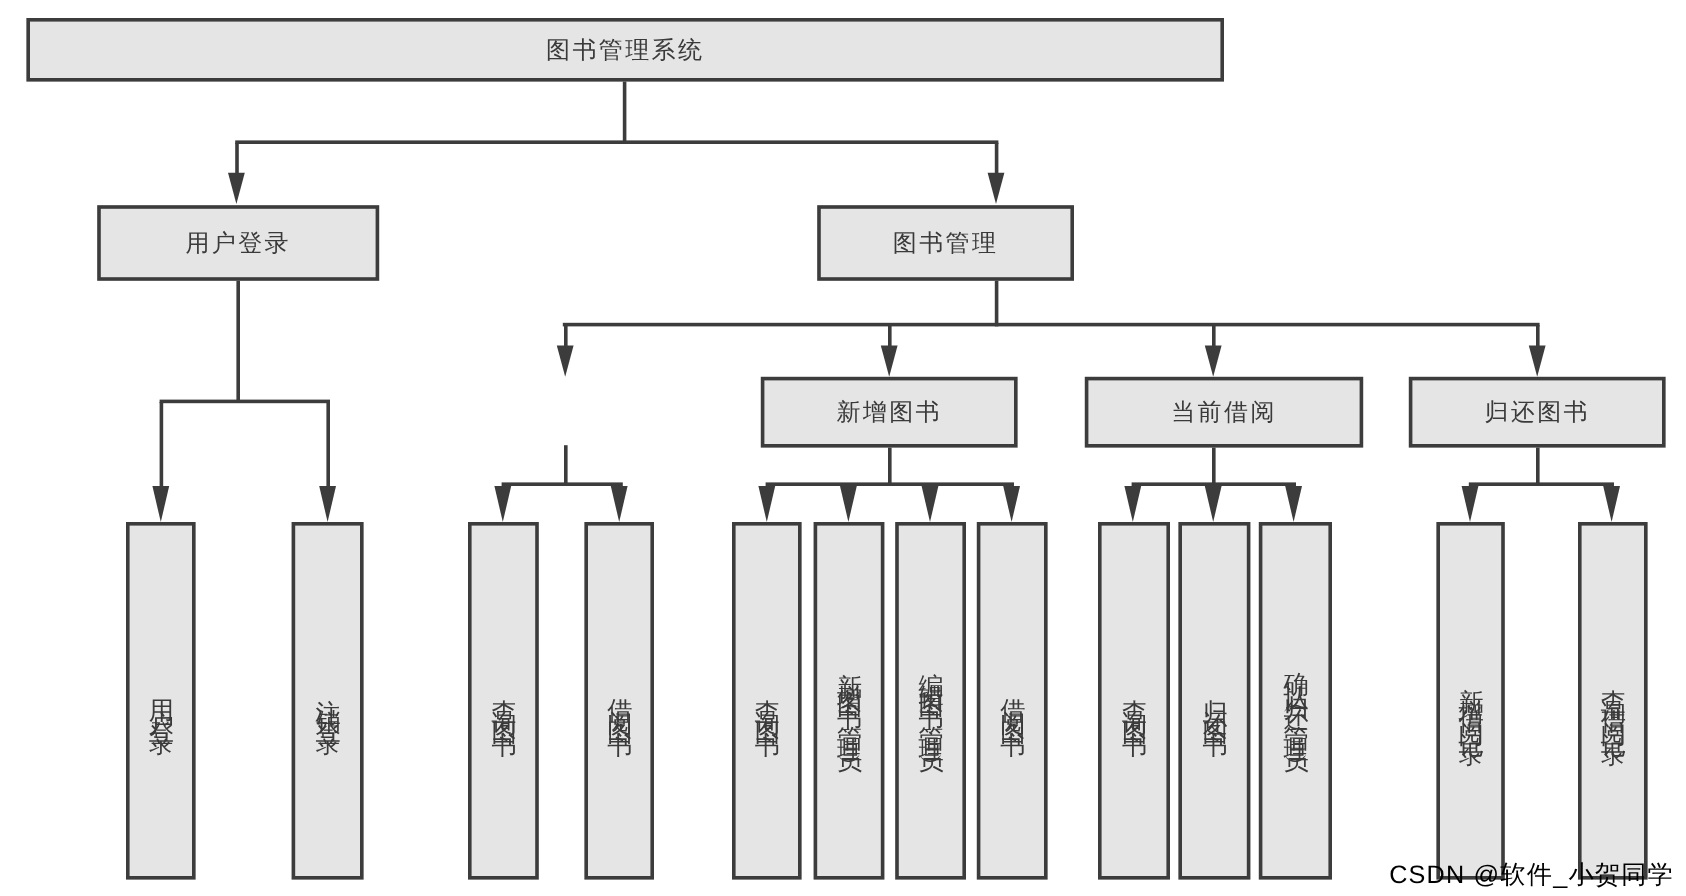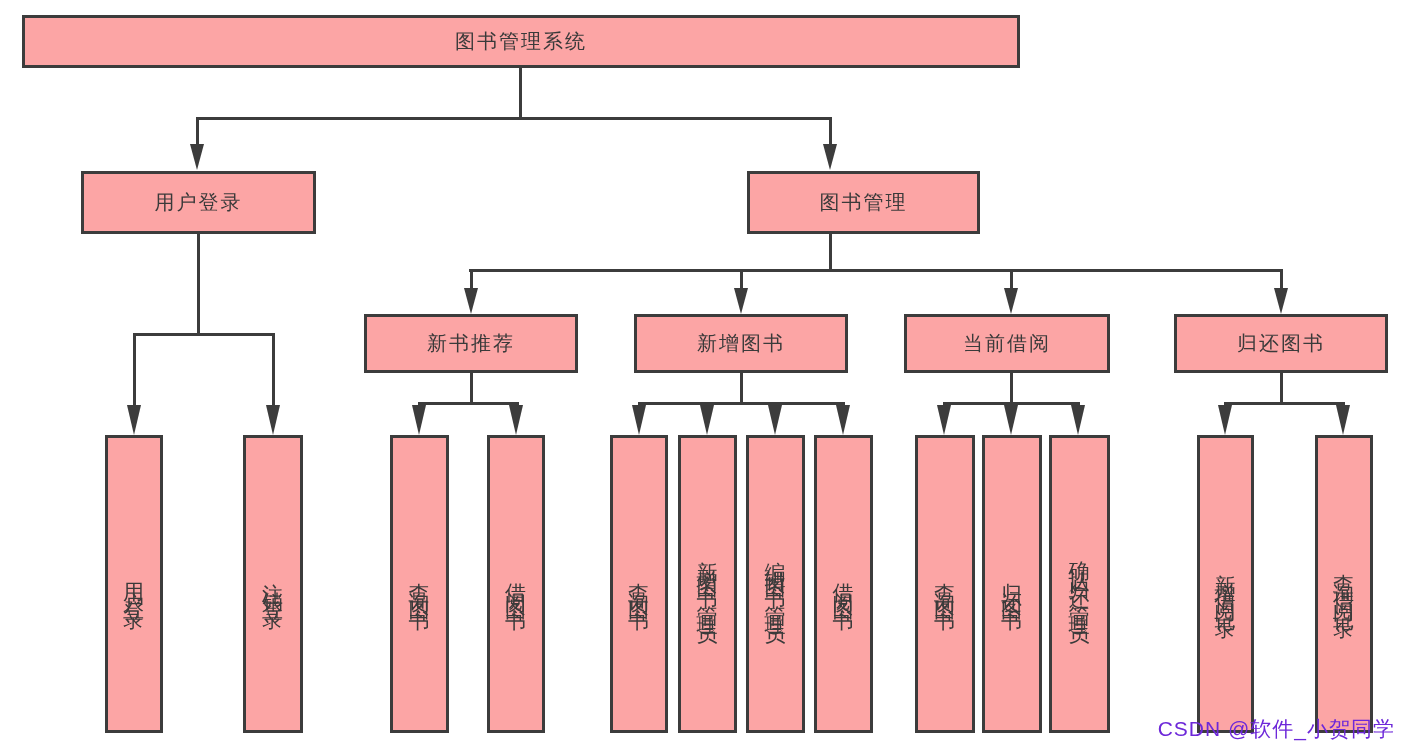--- a/index.html
+++ b/index.html
@@ -9,21 +9,21 @@
     height: 747px;
     background: #ffffff;
     font-family: "Liberation Sans", "DejaVu Sans", sans-serif;
     color: #3a3a3a;
     overflow: hidden;
   }
   .box {
     position: absolute;
     box-sizing: border-box;
     border: 3px solid #3c3c3c;
-    background: #fca5a5;
+    background: #e5e5e5;
     display: flex;
     align-items: center;
     justify-content: center;
     z-index: 2;
   }
   .box.h span {
     font-size: 20px;
     letter-spacing: 2px;
     white-space: nowrap;
   }
@@ -54,21 +54,21 @@
     border-left: 7px solid transparent;
     border-right: 7px solid transparent;
     border-top: 30px solid #3c3c3c;
     z-index: 1;
   }
   .watermark {
     position: absolute;
     right: 10px;
     bottom: 4px;
     font-size: 21px;
-    color: #6d28d9;
+    color: #000000;
     letter-spacing: 1px;
     z-index: 5;
     white-space: nowrap;
   }
 </style>
 </head>
 <body>
 
 <div class="stage">
 
@@ -79,21 +79,21 @@
   <div class="line" style="left:519px;top:66px;width:3px;height:53px"></div>
   <div class="line" style="left:196px;top:117px;width:636px;height:3px"></div>
   <div class="line" style="left:196px;top:119px;width:3px;height:27px"></div>
   <div class="line" style="left:829px;top:119px;width:3px;height:27px"></div>
   <div class="arrow" style="left:190px;top:144px"></div>
   <div class="arrow" style="left:823px;top:144px"></div>
 
   <div class="box h" style="left:81px;top:171px;width:235px;height:63px">
     <span>用户登录</span>
   </div>
-  <div class="box h" style="left:747px;top:171px;width:233px;height:63px">
+  <div class="box h" style="left:681px;top:171px;width:214px;height:63px">
     <span>图书管理</span>
   </div>
 
   <div class="line" style="left:197px;top:232px;width:3px;height:103px"></div>
   <div class="line" style="left:133px;top:333px;width:142px;height:3px"></div>
   <div class="line" style="left:133px;top:335px;width:3px;height:72px"></div>
   <div class="line" style="left:272px;top:335px;width:3px;height:72px"></div>
   <div class="arrow-long" style="left:127px;top:405px"></div>
   <div class="arrow-long" style="left:266px;top:405px"></div>
 
@@ -101,27 +101,24 @@
   <div class="line" style="left:469px;top:269px;width:814px;height:3px"></div>
   <div class="line" style="left:470px;top:271px;width:3px;height:18px"></div>
   <div class="line" style="left:740px;top:271px;width:3px;height:18px"></div>
   <div class="line" style="left:1010px;top:271px;width:3px;height:18px"></div>
   <div class="line" style="left:1280px;top:271px;width:3px;height:18px"></div>
   <div class="arrow" style="left:464px;top:288px"></div>
   <div class="arrow" style="left:734px;top:288px"></div>
   <div class="arrow" style="left:1004px;top:288px"></div>
   <div class="arrow" style="left:1274px;top:288px"></div>
 
-  <div class="box h" style="left:364px;top:314px;width:214px;height:59px">
-    <span>新书推荐</span>
-  </div>
   <div class="box h" style="left:634px;top:314px;width:214px;height:59px">
     <span>新增图书</span>
   </div>
-  <div class="box h" style="left:904px;top:314px;width:206px;height:59px">
+  <div class="box h" style="left:904px;top:314px;width:232px;height:59px">
     <span>当前借阅</span>
   </div>
   <div class="box h" style="left:1174px;top:314px;width:214px;height:59px">
     <span>归还图书</span>
   </div>
 
   <div class="line" style="left:470px;top:371px;width:3px;height:33px"></div>
   <div class="line" style="left:418px;top:402px;width:101px;height:3px"></div>
   <div class="arrow-long" style="left:412px;top:405px"></div>
   <div class="arrow-long" style="left:509px;top:405px"></div>

